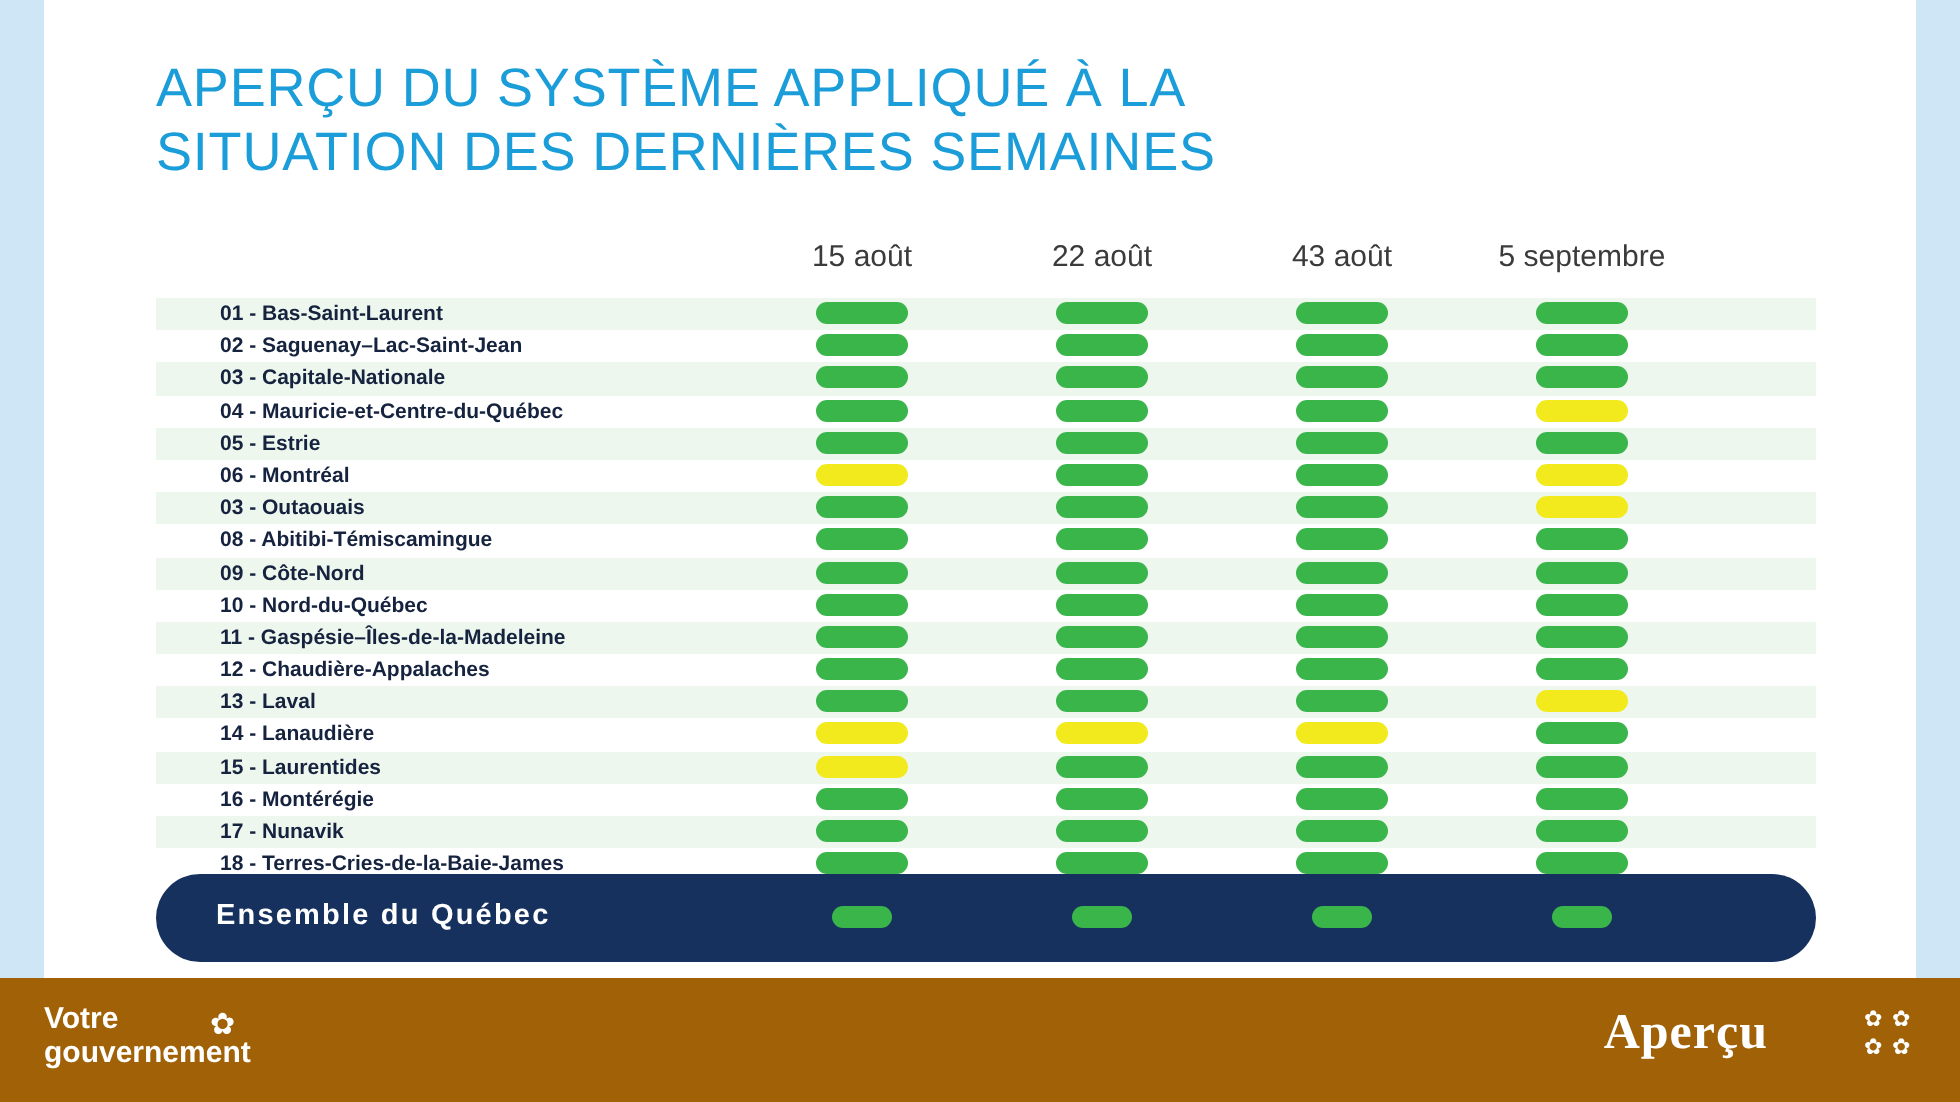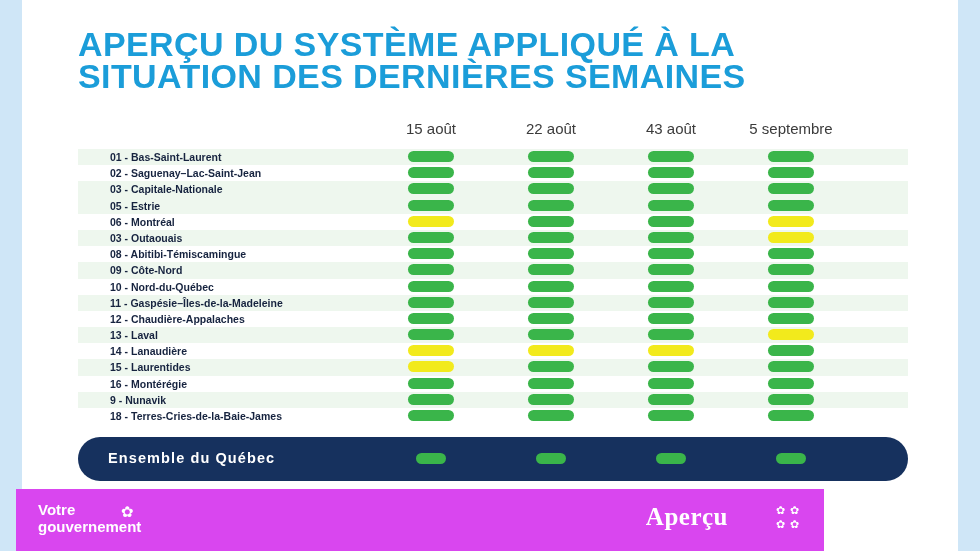--- a/index.html
+++ b/index.html
@@ -44,22 +44,22 @@
     height: 551px;
     background: #ffffff;
   }
   
   .title {
     position: absolute;
     left: 56px;
     top: 28px;
     width: 760px;
     color: #1b9dd9;
-    font-size: 34px;
-    font-weight: bold;
+    font-size: 27px;
+    font-weight: normal;
     line-height: 32px;
     letter-spacing: 0.4px;
     text-transform: uppercase;
   }
   .title .l2 { display: block; }
 
   
   .grid {
     position: absolute;
     left: 56px;
@@ -137,24 +137,23 @@
   }
   .summary .pill {
     top: 16px;
   }
 
   
   .footer {
     position: absolute;
     left: 0;
     bottom: 0;
-    width: 808px;
+    width: 980px;
     height: 62px;
-    background: #d946ef;
-    margin-left: 16px;
+    background: #a16207;
   }
   .gov-logo {
     position: absolute;
     left: 22px;
     top: 12px;
     color: #ffffff;
     font-size: 15px;
     font-weight: bold;
     line-height: 17px;
   }
@@ -229,20 +228,28 @@
             <div class="pill green" style="left: 690px;"></div>
           </div>
           <div class="row">
             <div class="stripe"></div>
             <div class="row-label">03 - Capitale-Nationale</div>
             <div class="pill green" style="left: 330px;"></div>
             <div class="pill green" style="left: 450px;"></div>
             <div class="pill green" style="left: 570px;"></div>
             <div class="pill green" style="left: 690px;"></div>
           </div>
+          <div class="row alt">
+            <div class="stripe"></div>
+            <div class="row-label">04 - Mauricie-et-Centre-du-Québec</div>
+            <div class="pill green" style="left: 330px;"></div>
+            <div class="pill green" style="left: 450px;"></div>
+            <div class="pill green" style="left: 570px;"></div>
+            <div class="pill yellow" style="left: 690px;"></div>
+          </div>
           <div class="row">
             <div class="stripe"></div>
             <div class="row-label">05 - Estrie</div>
             <div class="pill green" style="left: 330px;"></div>
             <div class="pill green" style="left: 450px;"></div>
             <div class="pill green" style="left: 570px;"></div>
             <div class="pill green" style="left: 690px;"></div>
           </div>
           <div class="row alt">
             <div class="stripe"></div>
@@ -327,21 +334,21 @@
           <div class="row alt">
             <div class="stripe"></div>
             <div class="row-label">16 - Montérégie</div>
             <div class="pill green" style="left: 330px;"></div>
             <div class="pill green" style="left: 450px;"></div>
             <div class="pill green" style="left: 570px;"></div>
             <div class="pill green" style="left: 690px;"></div>
           </div>
           <div class="row">
             <div class="stripe"></div>
-            <div class="row-label">9 - Nunavik</div>
+            <div class="row-label">17 - Nunavik</div>
             <div class="pill green" style="left: 330px;"></div>
             <div class="pill green" style="left: 450px;"></div>
             <div class="pill green" style="left: 570px;"></div>
             <div class="pill green" style="left: 690px;"></div>
           </div>
           <div class="row alt">
             <div class="stripe"></div>
             <div class="row-label">18 - Terres-Cries-de-la-Baie-James</div>
             <div class="pill green" style="left: 330px;"></div>
             <div class="pill green" style="left: 450px;"></div>

